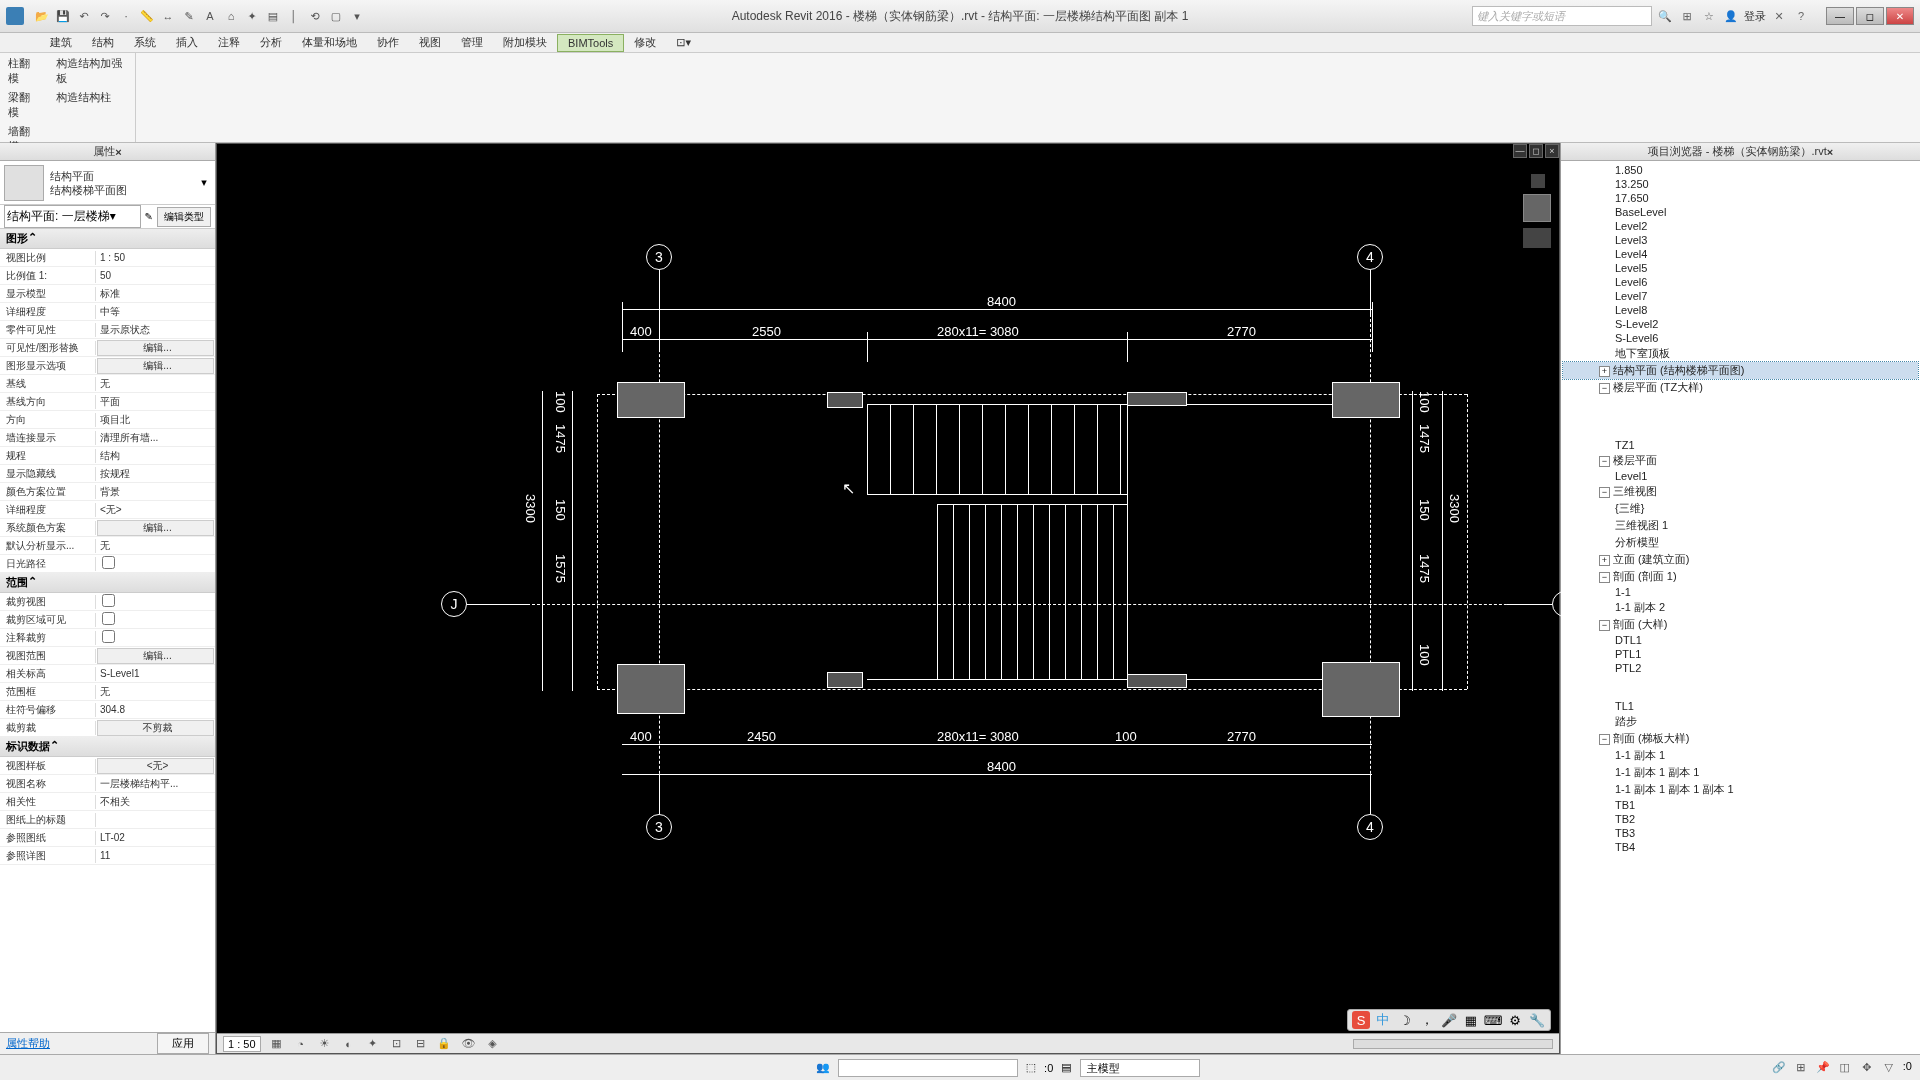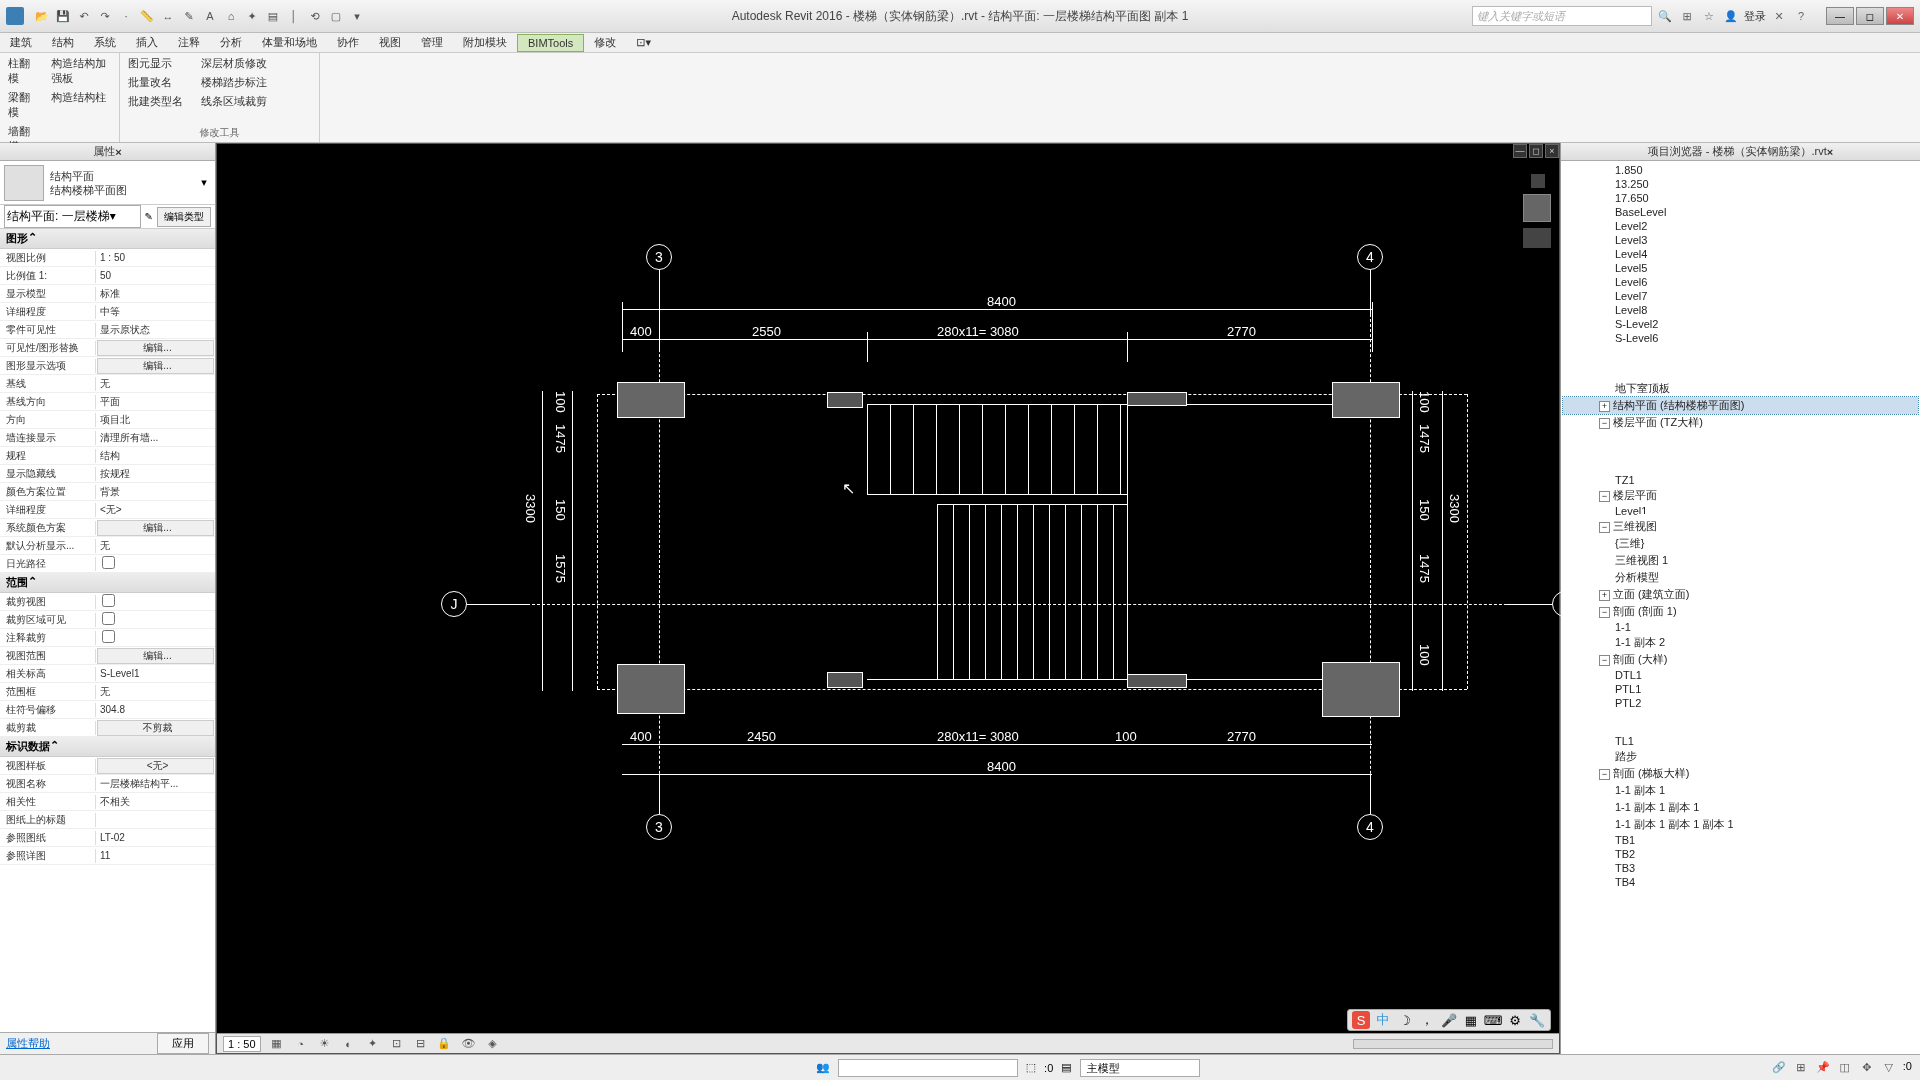--- a/index.html
+++ b/index.html
@@ -8,21 +8,21 @@
 .qat{display:flex;align-items:center;gap:3px;padding:0 6px}
 .qat-btn{width:18px;height:18px;display:flex;align-items:center;justify-content:center;color:#555;cursor:pointer}
 .revit-logo{width:18px;height:18px;background:#3b7fb5;border-radius:2px;margin-right:6px}
 .title-text{position:absolute;left:50%;transform:translateX(-50%);color:#444;font-size:12px}
 .title-right{margin-left:auto;display:flex;align-items:center;gap:4px;padding-right:6px}
 .search-box{width:180px;height:20px;border:1px solid #bbb;background:#fff;padding:0 4px;color:#aaa;font-style:italic;display:flex;align-items:center}
 .title-icon{width:18px;height:18px;display:flex;align-items:center;justify-content:center;color:#666;cursor:pointer}
 .win-btns{display:flex;margin-left:10px}
 .win-btn{width:28px;height:18px;border:1px solid #888;background:linear-gradient(#ddd,#bbb);margin-left:2px;display:flex;align-items:center;justify-content:center;font-size:10px;cursor:pointer}
 .win-btn.cls{background:linear-gradient(#e88,#c44);color:#fff}
-.menubar{height:20px;background:#f0f0f0;display:flex;align-items:center;gap:0;border-bottom:1px solid #ccc}
+.menubar{height:20px;background:#f0f0f0;display:flex;align-items:center;padding-left:40px;gap:0;border-bottom:1px solid #ccc}
 .menu-item{padding:2px 10px;color:#333;cursor:pointer}
 .menu-item.active{background:#d4e8c0;border:1px solid #8ab060}
 .ribbon{height:90px;background:#f5f5f5;border-bottom:1px solid #bbb;display:flex}
 .ribbon-group{border-right:1px solid #ccc;padding:2px 6px;display:flex;flex-direction:column;justify-content:space-between}
 .ribbon-group-label{text-align:center;font-size:10px;color:#666;padding-top:2px}
 .ribbon-btns{display:flex;flex-direction:column;gap:2px;font-size:11px;color:#333}
 .ribbon-btns span{cursor:pointer;padding:1px 2px}
 .ribbon-btns-row{display:flex;gap:14px}
 .workspace{position:absolute;top:143px;bottom:26px;left:0;right:0;display:flex}
 .props-panel{width:216px;background:#f5f5f5;border-right:1px solid #999;display:flex;flex-direction:column;position:relative}
@@ -129,48 +129,33 @@
     <div class="menu-item">协作</div>
     <div class="menu-item">视图</div>
     <div class="menu-item">管理</div>
     <div class="menu-item">附加模块</div>
     <div class="menu-item active">BIMTools</div>
     <div class="menu-item">修改</div>
     <div class="menu-item">⊡▾</div>
   </div>
 
 <div class="ribbon">
-  <div class="ribbon-group" style="width:120px">
+  <div class="ribbon-group" style="width:136px">
     <div class="ribbon-btns-row">
       <div class="ribbon-btns" id="rg1a">
           <span>柱翻模</span>
           <span>梁翻模</span>
           <span>墙翻模</span>
         </div>
       <div class="ribbon-btns" id="rg1b">
           <span>构造结构加强板</span>
           <span>构造结构柱</span>
         </div>
     </div>
     <div class="ribbon-group-label">翻模块</div>
-  </div>
-  <div class="ribbon-group" style="width:200px">
-    <div class="ribbon-btns-row">
-      <div class="ribbon-btns" id="rg2a">
-          <span>图元显示</span>
-          <span>批量改名</span>
-          <span>批建类型名</span>
-        </div>
-      <div class="ribbon-btns" id="rg2b">
-          <span>深层材质修改</span>
-          <span>楼梯踏步标注</span>
-          <span>线条区域裁剪</span>
-        </div>
-    </div>
-    <div class="ribbon-group-label">修改工具</div>
   </div>
 </div>
 
 <div class="workspace">
 
   <div class="props-panel">
     <div class="panel-header">
       <span>属性</span>
       <span class="panel-close">×</span>
     </div>
@@ -505,21 +490,21 @@
         <div class="tree-item" style="padding-left: 52px;">BaseLevel</div>
         <div class="tree-item" style="padding-left: 52px;">Level2</div>
         <div class="tree-item" style="padding-left: 52px;">Level3</div>
         <div class="tree-item" style="padding-left: 52px;">Level4</div>
         <div class="tree-item" style="padding-left: 52px;">Level5</div>
         <div class="tree-item" style="padding-left: 52px;">Level6</div>
         <div class="tree-item" style="padding-left: 52px;">Level7</div>
         <div class="tree-item" style="padding-left: 52px;">Level8</div>
         <div class="tree-item" style="padding-left: 52px;">S-Level2</div>
         <div class="tree-item" style="padding-left: 52px;">S-Level6</div>
-        <div class="tree-item" style="padding-left: 52px; margin-top: 35px;">地下室顶板</div>
+        <div class="tree-item" style="padding-left: 52px;">地下室顶板</div>
         <div class="tree-item sel" style="padding-left: 36px;"><span class="tree-toggle">+</span>结构平面 (结构楼梯平面图)</div>
         <div class="tree-item" style="padding-left: 36px;"><span class="tree-toggle">−</span>楼层平面 (TZ大样)</div>
         <div class="tree-item" style="padding-left: 52px; margin-top: 42px;">TZ1</div>
         <div class="tree-item" style="padding-left: 36px;"><span class="tree-toggle">−</span>楼层平面</div>
         <div class="tree-item" style="padding-left: 52px;">Level1</div>
         <div class="tree-item" style="padding-left: 36px;"><span class="tree-toggle">−</span>三维视图</div>
         <div class="tree-item" style="padding-left: 52px;">{三维}</div>
         <div class="tree-item" style="padding-left: 52px;">三维视图 1</div>
         <div class="tree-item" style="padding-left: 52px;">分析模型</div>
         <div class="tree-item" style="padding-left: 36px;"><span class="tree-toggle">+</span>立面 (建筑立面)</div>

